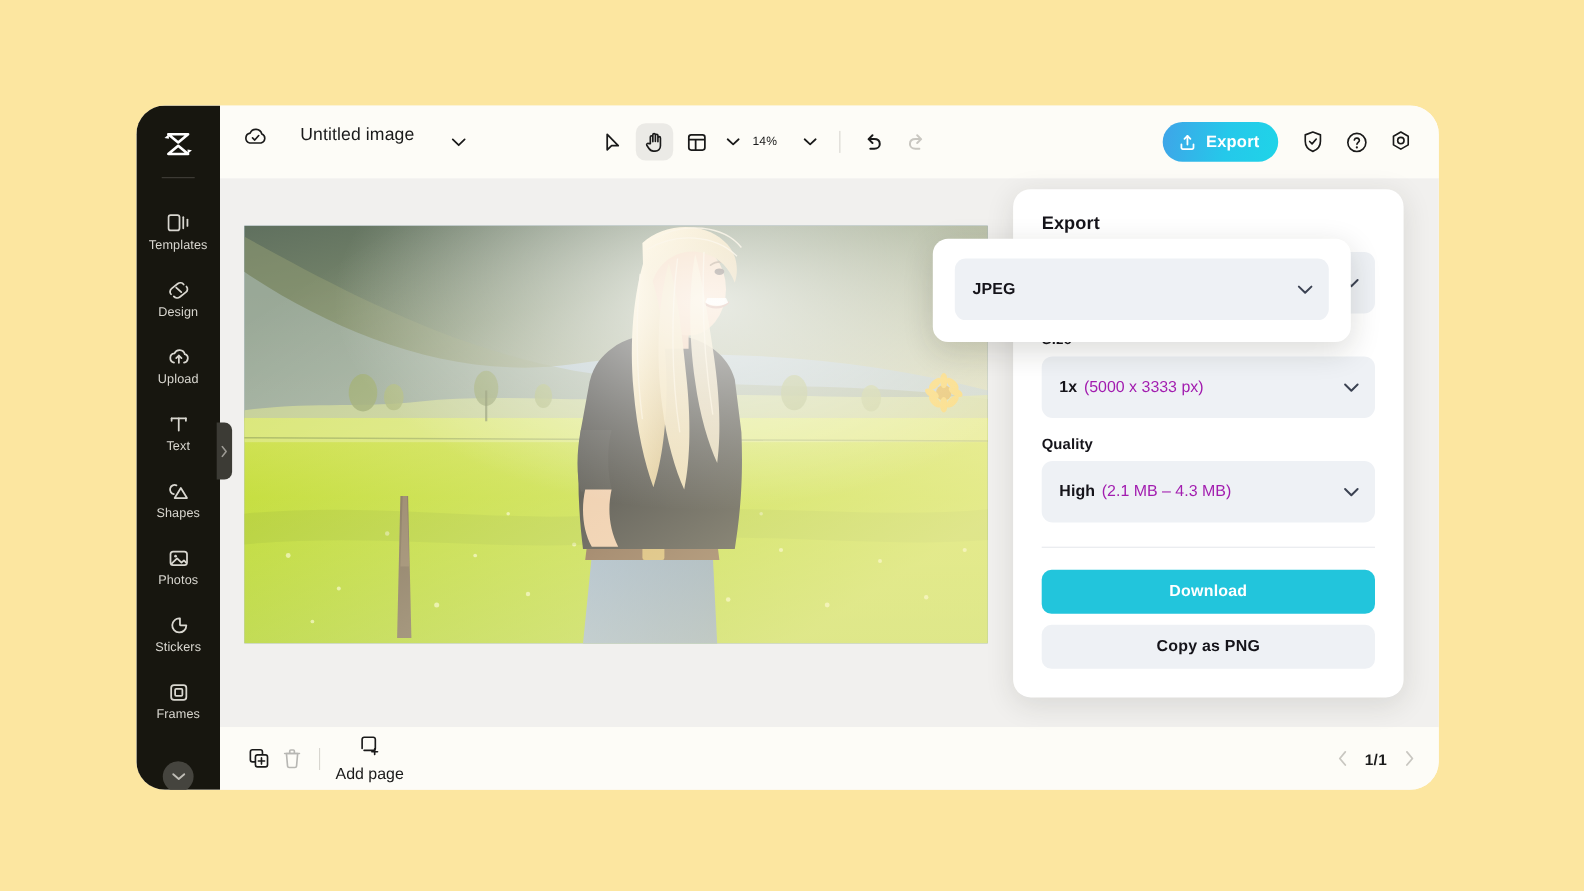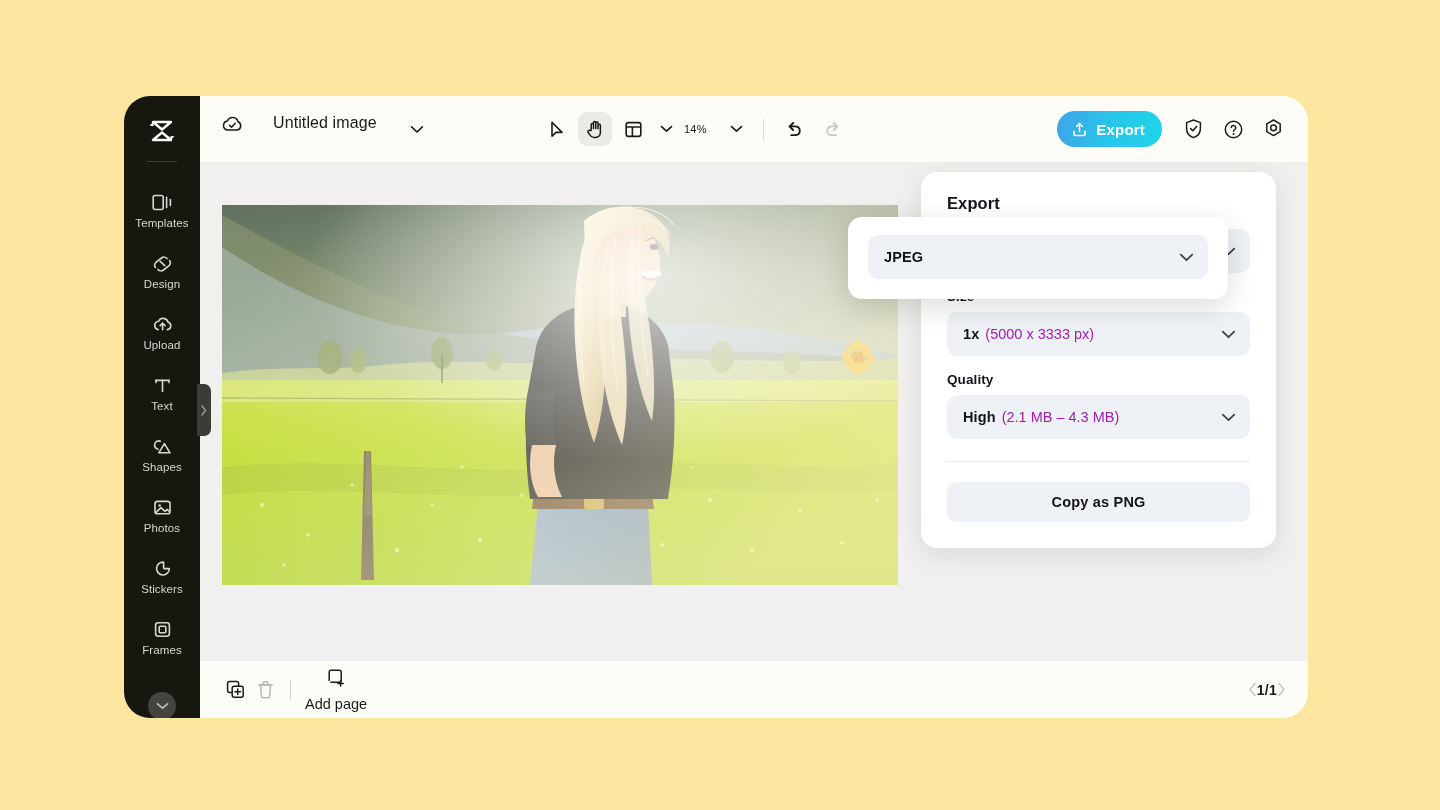--- a/index.html
+++ b/index.html
@@ -110,37 +110,37 @@
     height: 57px; background: #FDFCF7; flex: 0 0 57px;
     display: flex; align-items: center; padding: 0 18px 0 20px;
     position: relative;
   }
   .bb-ic { width: 30px; height: 30px; display:flex; align-items:center; justify-content:center; cursor: pointer; }
   .bb-ic.disabled { opacity: .3; }
   #add-page {
     display: flex; align-items: center; gap: 9px; cursor: pointer;
     font-size: 14.5px; color: #1A1A1A; margin-left: 4px; flex-direction: column;
   }
-  #pager { position: absolute; right: 22px; display: flex; align-items: center; gap: 0; }
+  #pager { position: absolute; right: 22px; display: flex; align-items: center; gap: 16px; }
   #pager .pg { font-size: 14px; color: #1A1A1A; font-weight: bold; letter-spacing:.3px;}
   .pg-arrow { cursor: pointer; }
 
   
   #export-panel {
     position: absolute; right: 32px; top: 76px;
     width: 355px;
     background: #FFFFFF; border-radius: 16px;
     box-shadow: 0 6px 26px rgba(40,38,30,.12);
     padding: 22px 26px 26px 26px;
     z-index: 7;
   }
   #export-panel h3 { font-size: 16.5px; color: #15141A; letter-spacing:.1px; margin-bottom: 16px; }
   .field-label { font-size: 13.5px; color: #15141A; font-weight: bold; margin-bottom: 8px; letter-spacing:.1px; }
   .select {
-    height: 44px; border-radius: 10px; background: #EEF1F5;
+    height: 56px; border-radius: 10px; background: #EEF1F5;
     display: flex; align-items: center; padding: 0 14px 0 16px;
     cursor: pointer; position: relative;
   }
   .select .txt { font-size: 14.5px; color: #15141A; font-weight: bold; letter-spacing:.1px; }
   .select .sub { font-size: 14.5px; color: #a21caf; font-weight: normal; margin-left: 6px; }
   .select .car { margin-left: auto; }
   .spacer { height: 16px; }
   #panel-div { height: 1px; background: #E7E9ED; margin: 22px 0 20px 0; }
   .big-btn {
     height: 40px; border-radius: 9px; border: none; width: 100%;
@@ -656,20 +656,21 @@
         <span class="sub">(2.1 MB – 4.3 MB)</span>
         <span class="car">
           <svg width="15" height="9" viewBox="0 0 15 9">
               <path d="M1.8 1.6 L7.5 7.2 L13.2 1.6" fill="none" stroke="#3B4252" stroke-width="1.8" stroke-linecap="round" stroke-linejoin="round"></path>
             </svg>
         </span>
       </div>
 
       <div id="panel-div"></div>
 
+      <button class="big-btn" id="download-btn">Download</button>
       <button class="big-btn" id="copy-btn">Copy as PNG</button>
     </div>
 
     <div id="format-pop">
       <div class="select">
         <span class="txt">JPEG</span>
         <span class="car">
           <svg width="15" height="9" viewBox="0 0 15 9">
               <path d="M1.8 1.6 L7.5 7.2 L13.2 1.6" fill="none" stroke="#3B4252" stroke-width="1.8" stroke-linecap="round" stroke-linejoin="round"></path>
             </svg>

